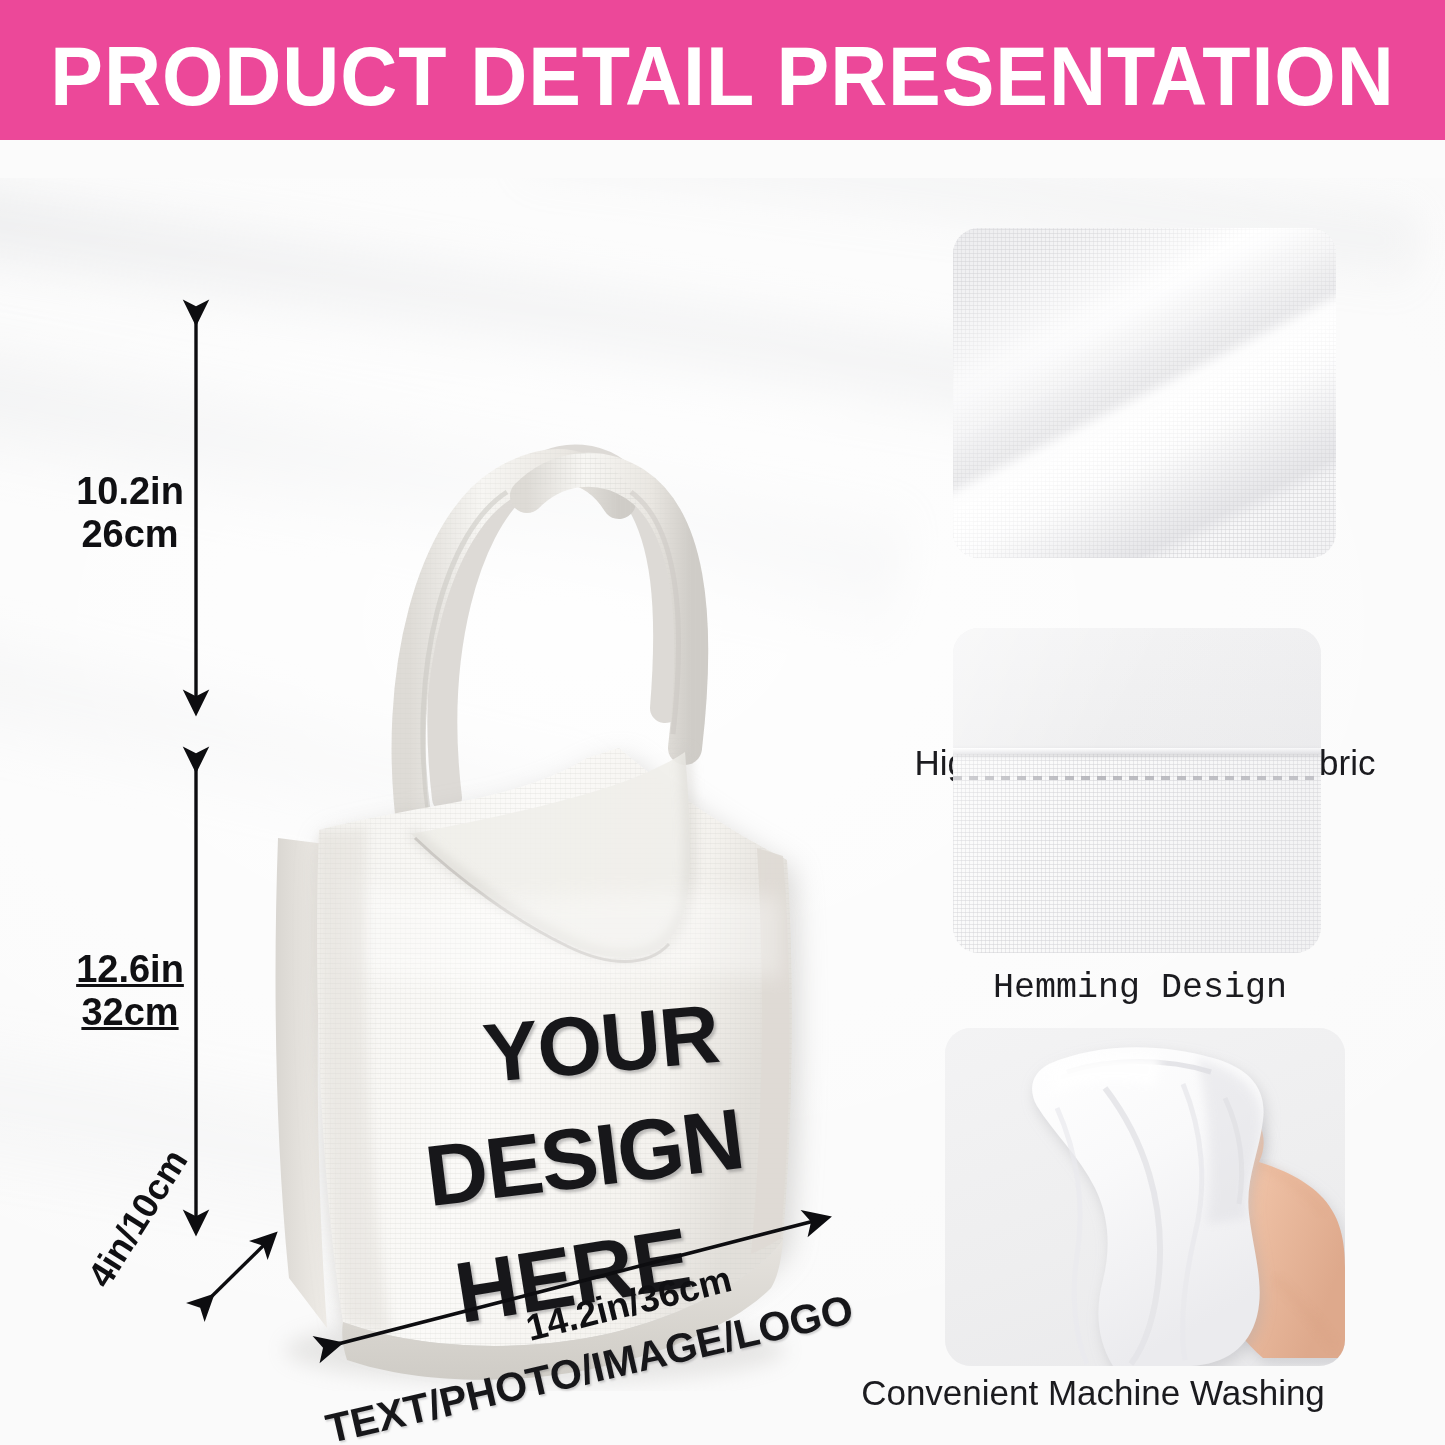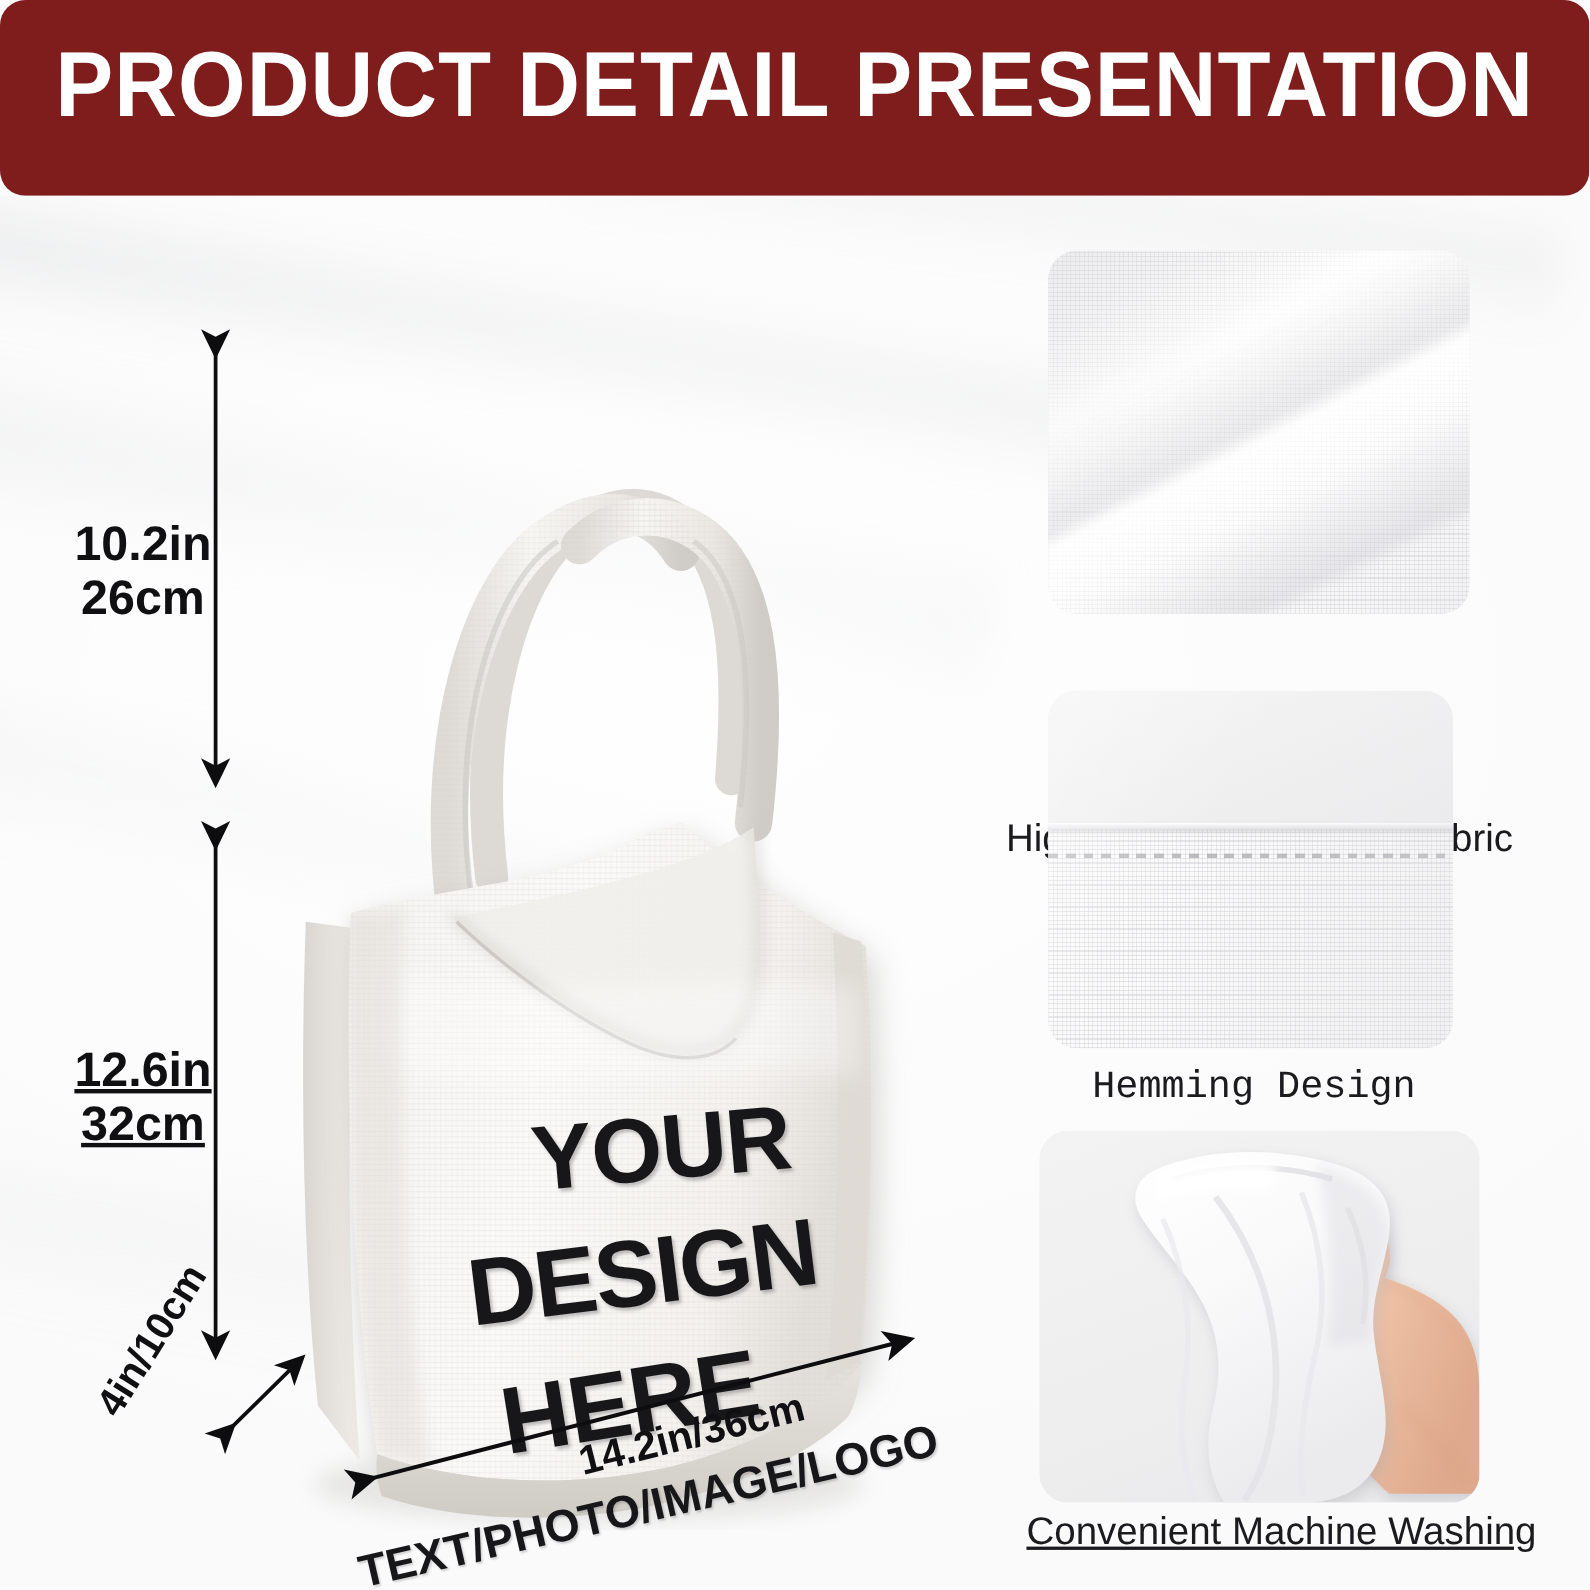--- a/index.html
+++ b/index.html
@@ -16,24 +16,23 @@
     height: 1445px;
     overflow: hidden;
     background: #fbfbfb;
   }
 
   
   #banner {
     position: absolute;
     left: 0; top: 0;
     width: 1445px;
-    height: 178px;
-    background: #7f1d1d;
+    height: 140px;
+    background: #ec4899;
     overflow: hidden;
-    border-radius: 23px;
   }
   #banner-title {
     position: absolute;
     left: 0; right: 0;
     top: 34px;
     text-align: center;
     color: #ffffff;
     font-family: "Liberation Sans Narrow", "Liberation Sans", sans-serif;
     font-weight: bold;
     font-size: 84px;
@@ -96,21 +95,21 @@
   }
 
   
   #dims-svg { position: absolute; left: 0; top: 0; width: 1445px; height: 1267px; }
 
   .dim-label {
     position: absolute;
     color: #101013;
     font-family: "Liberation Sans", sans-serif;
     font-weight: bold;
-    font-size: 44px;
+    font-size: 38px;
     line-height: 1.12;
     text-align: center;
     white-space: nowrap;
   }
   #dim-height  { left: 35px; top: 292px; width: 190px; }
   #dim-body    { left: 35px; top: 770px; width: 190px; text-decoration: underline; }
   #dim-depth {
     left: 80px; top: 1095px;
     font-size: 36px;
     transform: rotate(-58deg);
@@ -193,21 +192,21 @@
   }
   #cap-hem { left: 940px; top: 790px; width: 400px; font-family: Liberation Mono, monospace; }
 
   
   #panel-wash { left: 945px; top: 850px; width: 400px; height: 338px; }
   #wash-bg {
     position: absolute; inset: 0;
     background: linear-gradient(160deg, #f3f3f4 0%, #eeeeef 55%, #e9e9eb 100%);
   }
   #wash-svg { position: absolute; left: 0; top: 0; }
-  #cap-wash { left: 920px; top: 1195px; width: 490px; text-decoration: underline; }
+  #cap-wash { left: 848px; top: 1195px; width: 490px; }
 </style>
 </head>
 <body>
 
 <div id="page">
 
   <div id="banner">
     <div id="banner-title">PRODUCT DETAIL PRESENTATION</div>
   </div>
 

